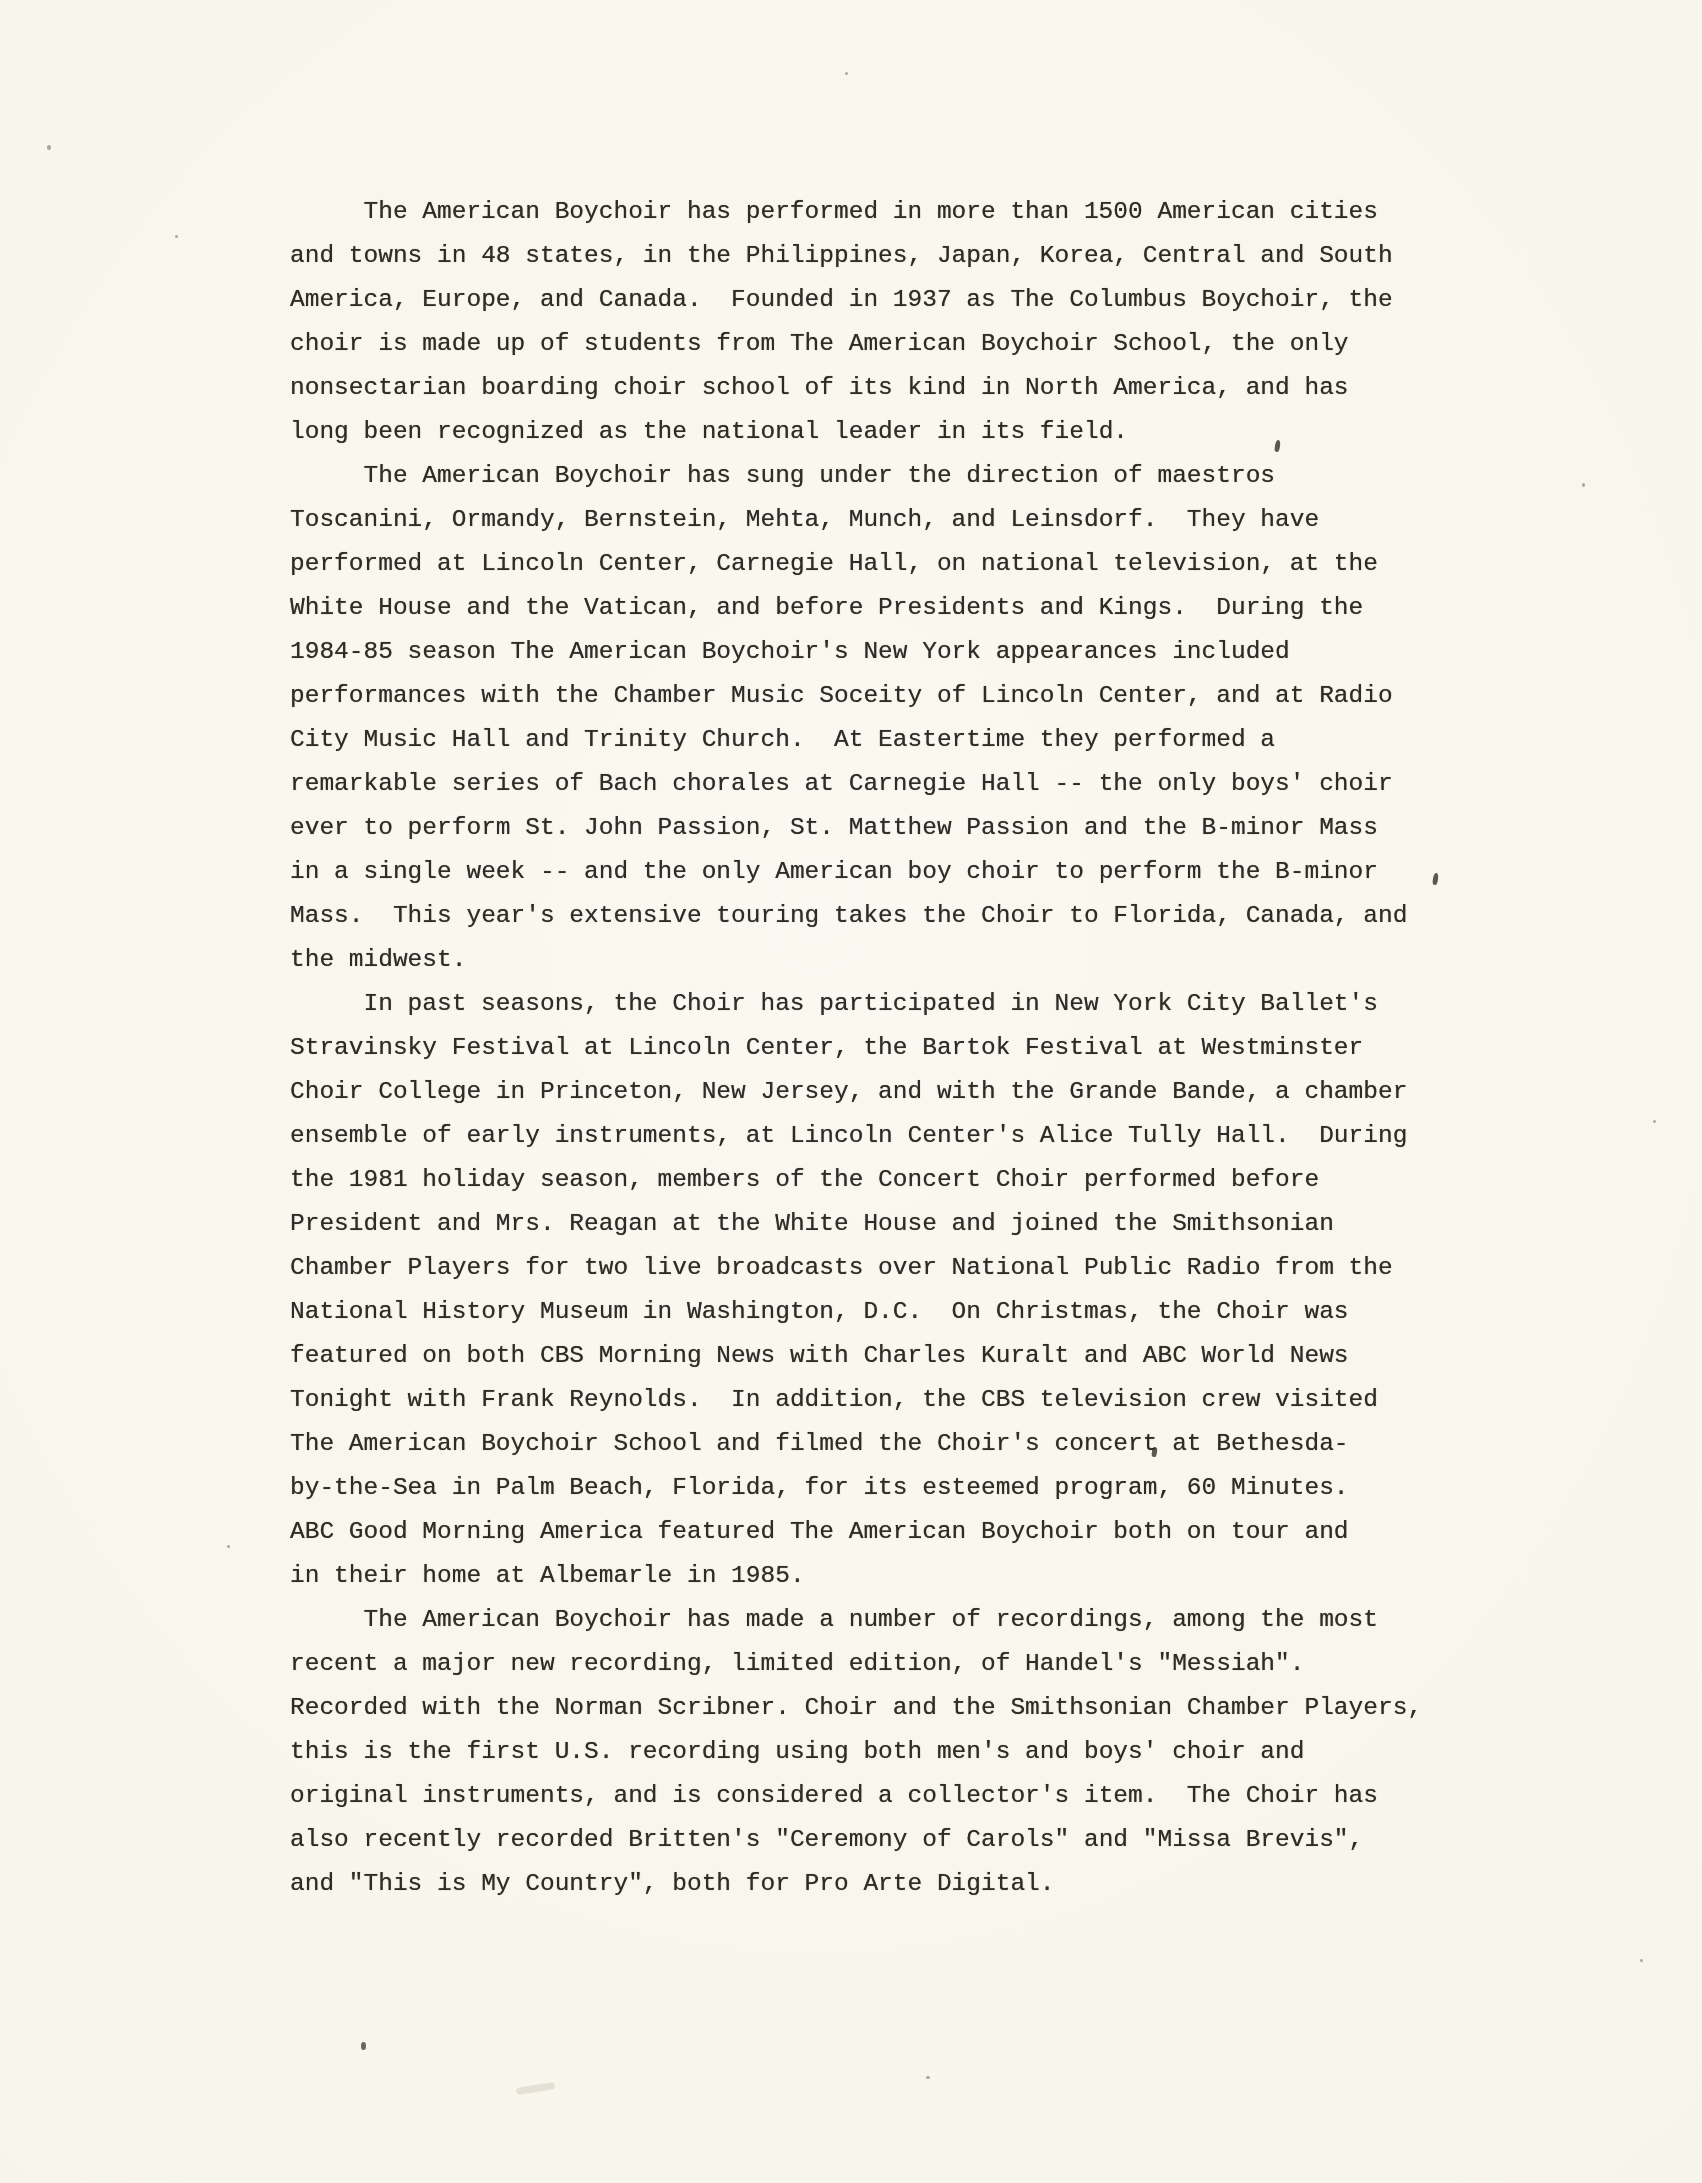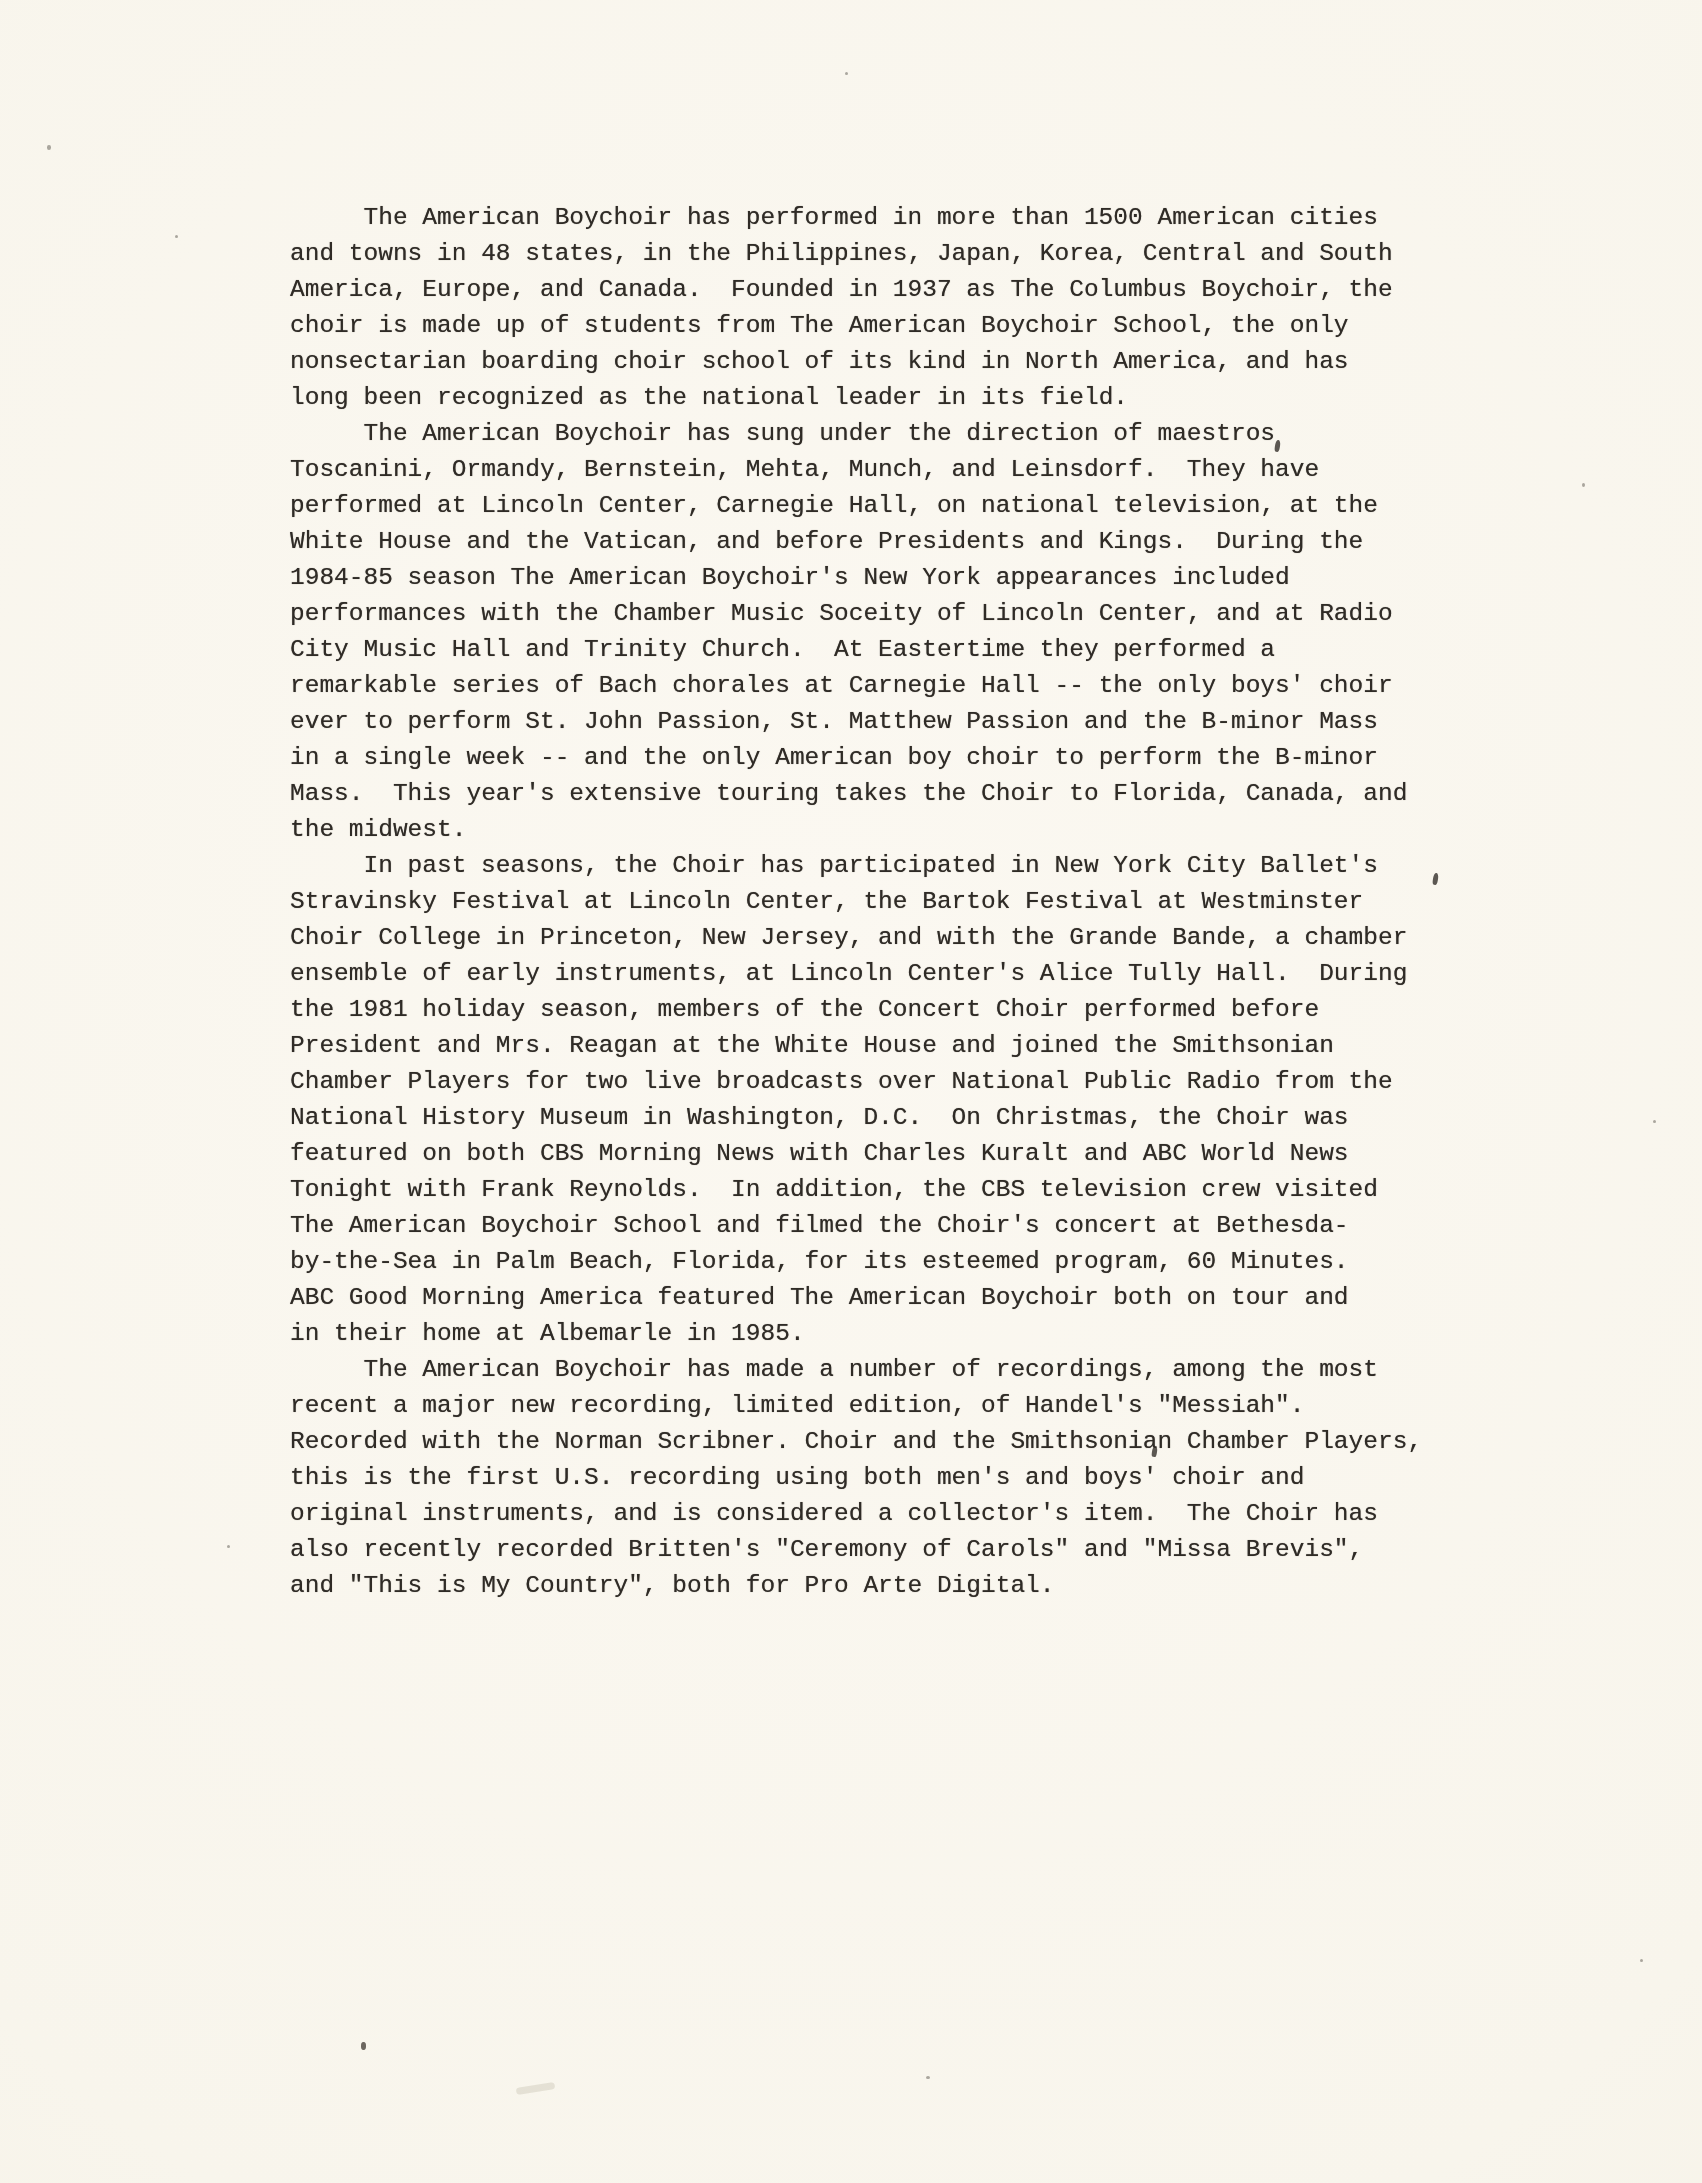--- a/index.html
+++ b/index.html
@@ -8,25 +8,25 @@
     width: 1702px;
     height: 2183px;
     overflow: hidden;
     background:
       radial-gradient(ellipse 135% 120% at 48% 42%,
         #fbf8f1 0%, #f8f5ec 55%, #f3eee1 100%);
   }
   .text-block {
     position: absolute;
     left: 290px;
-    top: 200px;
+    top: 190px;
     width: 1190px;
     font-family: "Liberation Mono", "DejaVu Sans Mono", monospace;
     font-size: 24.5px;
-    line-height: 36px;
+    line-height: 44px;
     color: var(--ink, #2f2b26);
     text-shadow: 0 0 0.8px rgba(47, 43, 38, 0.65);
   }
   .para {
     margin: 0;
     white-space: pre-wrap;
     text-indent: 5ch;
   }
   
   .speck {

